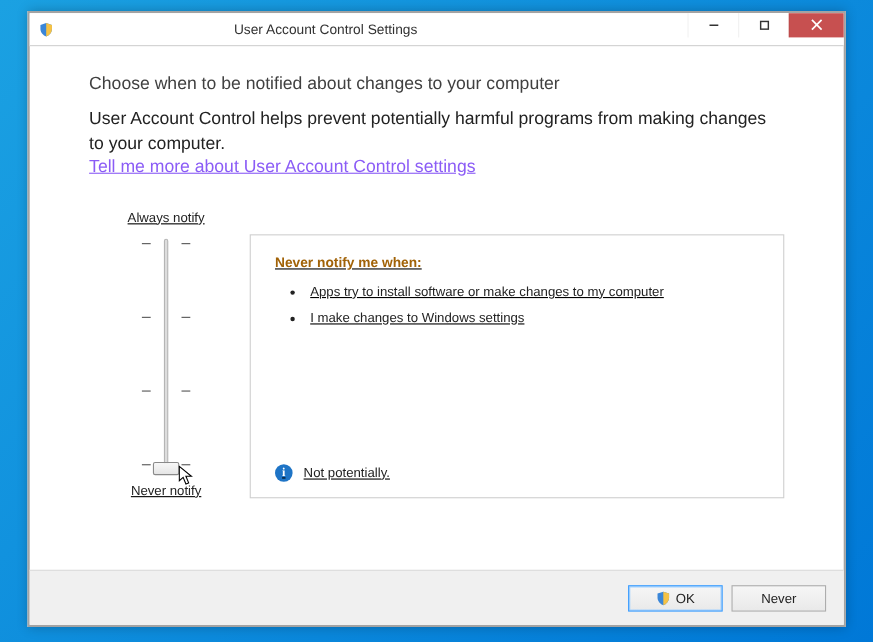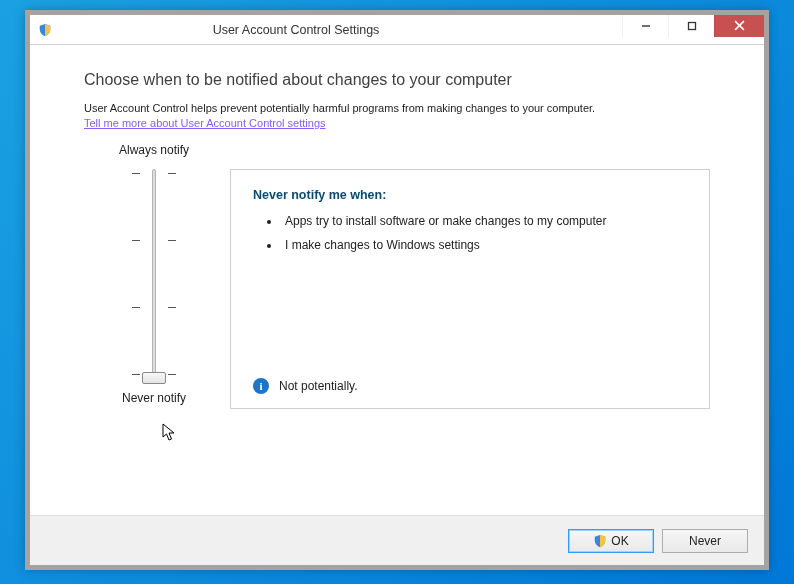--- a/index.html
+++ b/index.html
@@ -12,21 +12,21 @@
       overflow: hidden;
       position: relative;
     }
     .window {
       position: absolute;
       left: 25px;
       top: 10px;
       width: 744px;
       height: 560px;
       background: #fff;
-      border: 5px solid #a3a3a3;
+      border: 2px solid #a3a3a3;
       box-shadow: 0 0 10px rgba(0,0,0,0.25);
       display: flex;
       flex-direction: column;
     }
     .titlebar {
       height: 30px;
       background: #fff;
       border-bottom: 1px solid #d0d0d0;
       display: flex;
       align-items: center;
@@ -72,34 +72,35 @@
       padding: 26px 54px 10px 54px;
       position: relative;
     }
     .heading {
       color: #404040;
       font-size: 16px;
       font-weight: 400;
       margin-bottom: 12px;
     }
     .desc {
-      font-size: 11px;
+      font-size: 16px;
       color: #222;
       line-height: 1.35;
     }
     .link {
       color: #8b5cf6;
       text-decoration: underline;
       cursor: pointer;
       display: inline-block;
     }
     .slider-area {
-      margin-top: 12px;
-      display: flex;
-      align-items: flex-start;
+      margin-top: 24px;
+      display: flex;
+      align-items: flex-end;
+      text-decoration: underline;
     }
     .slider-col {
       width: 140px;
       text-align: center;
       position: relative;
       padding-top: 0;
     }
     .slider-label-top {
       font-size: 12px;
       color: #222;
@@ -152,21 +153,21 @@
       margin-left: 6px;
       margin-top: 26px;
       position: relative;
       display:flex;
       flex-direction:column;
     }
     .panel-title {
       font-weight: 700;
       font-size: 12.5px;
       margin-bottom: 12px;
-      color:#0c4a6e;
+      color:#a16207;
     }
     .panel ul {
       list-style: disc;
       padding-left: 28px;
     }
     .panel li {
       font-size: 12px;
       margin-bottom: 10px;
       color:#222;
       padding-left: 4px;

